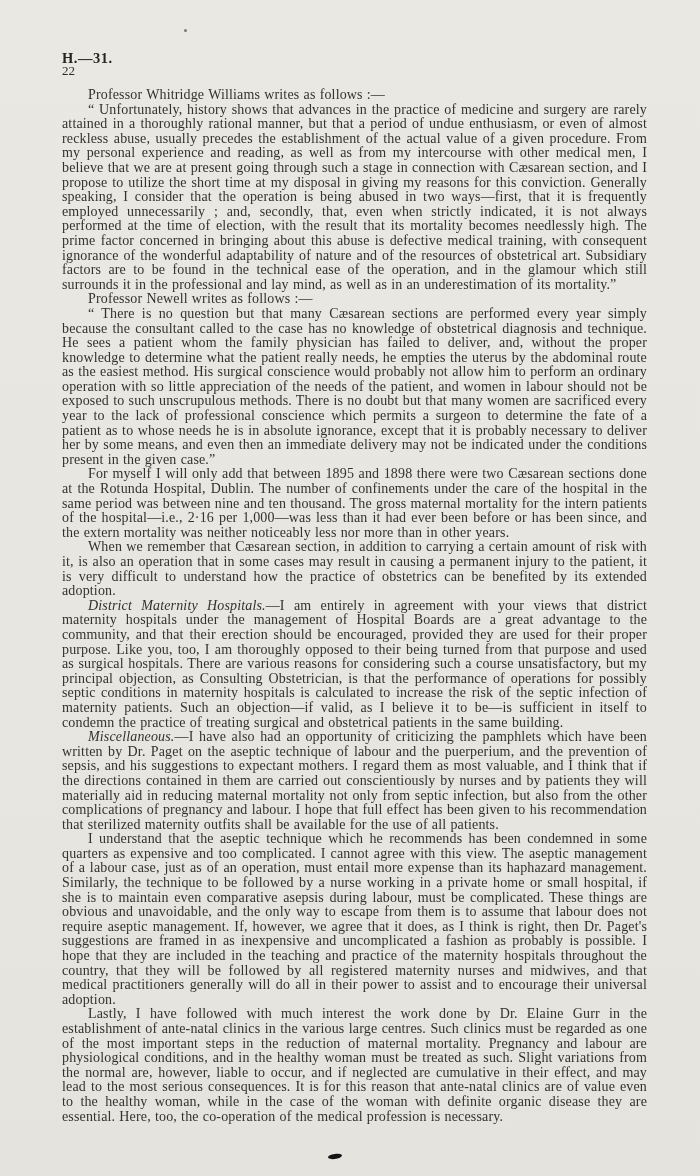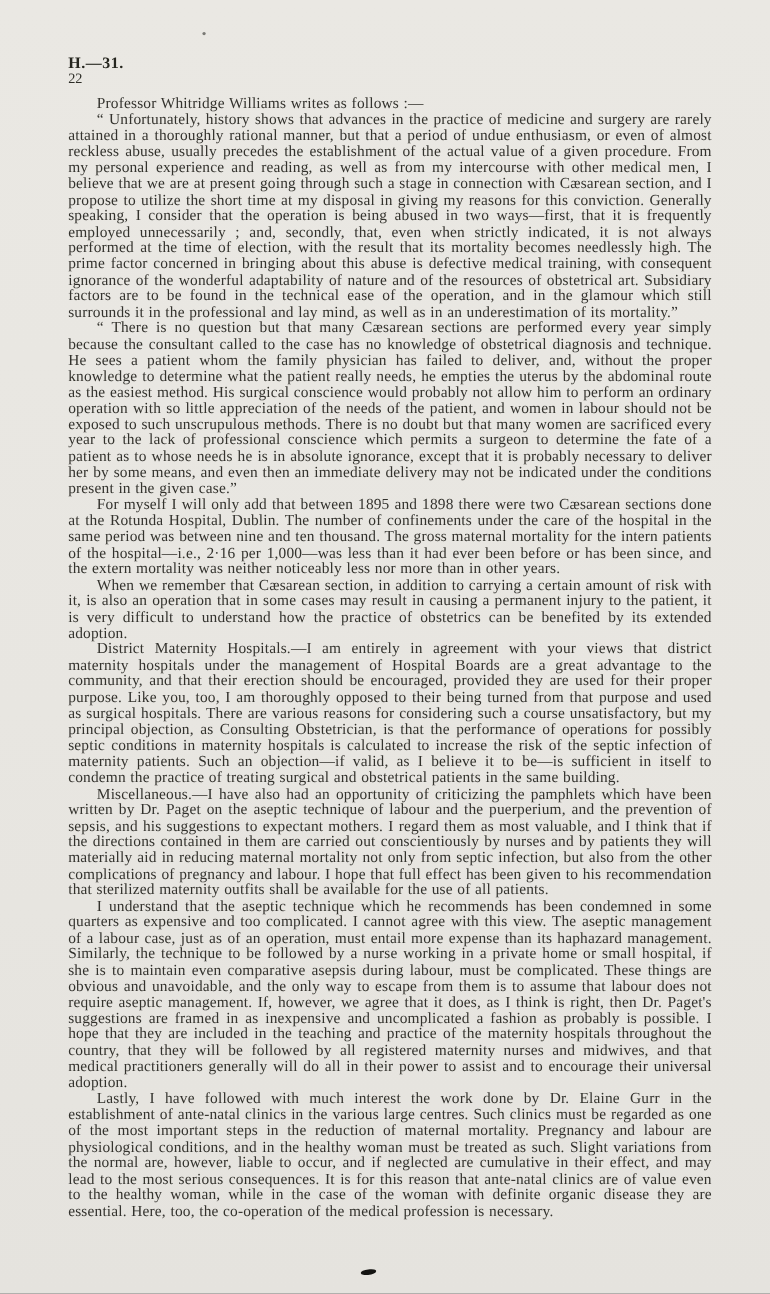--- a/index.html
+++ b/index.html
@@ -51,20 +51,21 @@
     margin: 0;
     font-size: 14px;
     line-height: 14.6px;
     text-align: justify;
     text-indent: 26px;
     letter-spacing: 0.15px;
     word-spacing: 0.5px;
     color: #33322d;
   }
   .lead {
+    font-style: italic;
   }
   .artifact-dot-top {
     position: absolute;
     left: 184px;
     top: 29px;
     width: 3px;
     height: 3px;
     border-radius: 50%;
     background: #4a4a46;
     opacity: 0.7;
@@ -88,20 +89,21 @@
   <div class="artifact-dot-top"></div>
 
   <div class="page-header">
     <span class="report-number">H.—31.</span>
     <span class="page-number">22</span>
   </div>
 
   <div class="content">
     <p><span class="lead"></span><span>Professor Whitridge Williams writes as follows :—</span></p>
     <p><span class="lead"></span><span>“ Unfortunately, history shows that advances in the practice of medicine and surgery are rarely attained in a thoroughly rational manner, but that a period of undue enthusiasm, or even of almost reckless abuse, usually precedes the establishment of the actual value of a given procedure.  From my personal experience and reading, as well as from my intercourse with other medical men, I believe that we are at present going through such a stage in connection with Cæsarean section, and I propose to utilize the short time at my disposal in giving my reasons for this conviction.  Generally speaking, I consider that the operation is being abused in two ways—first, that it is frequently employed unnecessarily ; and, secondly, that, even when strictly indicated, it is not always performed at the time of election, with the result that its mortality becomes needlessly high.  The prime factor concerned in bringing about this abuse is defective medical training, with consequent ignorance of the wonderful adaptability of nature and of the resources of obstetrical art.  Subsidiary factors are to be found in the technical ease of the operation, and in the glamour which still surrounds it in the professional and lay mind, as well as in an underestimation of its mortality.”</span></p>
+    <p><span class="lead"></span><span>Professor Newell writes as follows :—</span></p>
     <p><span class="lead"></span><span>“ There is no question but that many Cæsarean sections are performed every year simply because the consultant called to the case has no knowledge of obstetrical diagnosis and technique.  He sees a patient whom the family physician has failed to deliver, and, without the proper knowledge to determine what the patient really needs, he empties the uterus by the abdominal route as the easiest method.  His surgical conscience would probably not allow him to perform an ordinary operation with so little appreciation of the needs of the patient, and women in labour should not be exposed to such unscrupulous methods.  There is no doubt but that many women are sacrificed every year to the lack of professional conscience which permits a surgeon to determine the fate of a patient as to whose needs he is in absolute ignorance, except that it is probably necessary to deliver her by some means, and even then an immediate delivery may not be indicated under the conditions present in the given case.”</span></p>
     <p><span class="lead"></span><span>For myself I will only add that between 1895 and 1898 there were two Cæsarean sections done at the Rotunda Hospital, Dublin.  The number of confinements under the care of the hospital in the same period was between nine and ten thousand.  The gross maternal mortality for the intern patients of the hospital—i.e., 2·16 per 1,000—was less than it had ever been before or has been since, and the extern mortality was neither noticeably less nor more than in other years.</span></p>
     <p><span class="lead"></span><span>When we remember that Cæsarean section, in addition to carrying a certain amount of risk with it, is also an operation that in some cases may result in causing a permanent injury to the patient, it is very difficult to understand how the practice of obstetrics can be benefited by its extended adoption.</span></p>
     <p><span class="lead">District Maternity Hospitals.</span><span>—I am entirely in agreement with your views that district maternity hospitals under the management of Hospital Boards are a great advantage to the community, and that their erection should be encouraged, provided they are used for their proper purpose.  Like you, too, I am thoroughly opposed to their being turned from that purpose and used as surgical hospitals.  There are various reasons for considering such a course unsatisfactory, but my principal objection, as Consulting Obstetrician, is that the performance of operations for possibly septic conditions in maternity hospitals is calculated to increase the risk of the septic infection of maternity patients.  Such an objection—if valid, as I believe it to be—is sufficient in itself to condemn the practice of treating surgical and obstetrical patients in the same building.</span></p>
     <p><span class="lead">Miscellaneous.</span><span>—I have also had an opportunity of criticizing the pamphlets which have been written by Dr. Paget on the aseptic technique of labour and the puerperium, and the prevention of sepsis, and his suggestions to expectant mothers.  I regard them as most valuable, and I think that if the directions contained in them are carried out conscientiously by nurses and by patients they will materially aid in reducing maternal mortality not only from septic infection, but also from the other complications of pregnancy and labour.  I hope that full effect has been given to his recommendation that sterilized maternity outfits shall be available for the use of all patients.</span></p>
     <p><span class="lead"></span><span>I understand that the aseptic technique which he recommends has been condemned in some quarters as expensive and too complicated.  I cannot agree with this view.  The aseptic management of a labour case, just as of an operation, must entail more expense than its haphazard management.  Similarly, the technique to be followed by a nurse working in a private home or small hospital, if she is to maintain even comparative asepsis during labour, must be complicated.  These things are obvious and unavoidable, and the only way to escape from them is to assume that labour does not require aseptic management.  If, however, we agree that it does, as I think is right, then Dr. Paget's suggestions are framed in as inexpensive and uncomplicated a fashion as probably is possible.  I hope that they are included in the teaching and practice of the maternity hospitals throughout the country, that they will be followed by all registered maternity nurses and midwives, and that medical practitioners generally will do all in their power to assist and to encourage their universal adoption.</span></p>
     <p><span class="lead"></span><span>Lastly, I have followed with much interest the work done by Dr. Elaine Gurr in the establishment of ante-natal clinics in the various large centres.  Such clinics must be regarded as one of the most important steps in the reduction of maternal mortality.  Pregnancy and labour are physiological conditions, and in the healthy woman must be treated as such.  Slight variations from the normal are, however, liable to occur, and if neglected are cumulative in their effect, and may lead to the most serious consequences.  It is for this reason that ante-natal clinics are of value even to the healthy woman, while in the case of the woman with definite organic disease they are essential.  Here, too, the co-operation of the medical profession is necessary.</span></p>
   </div>
 
   <div class="artifact-mark-bottom"></div>

